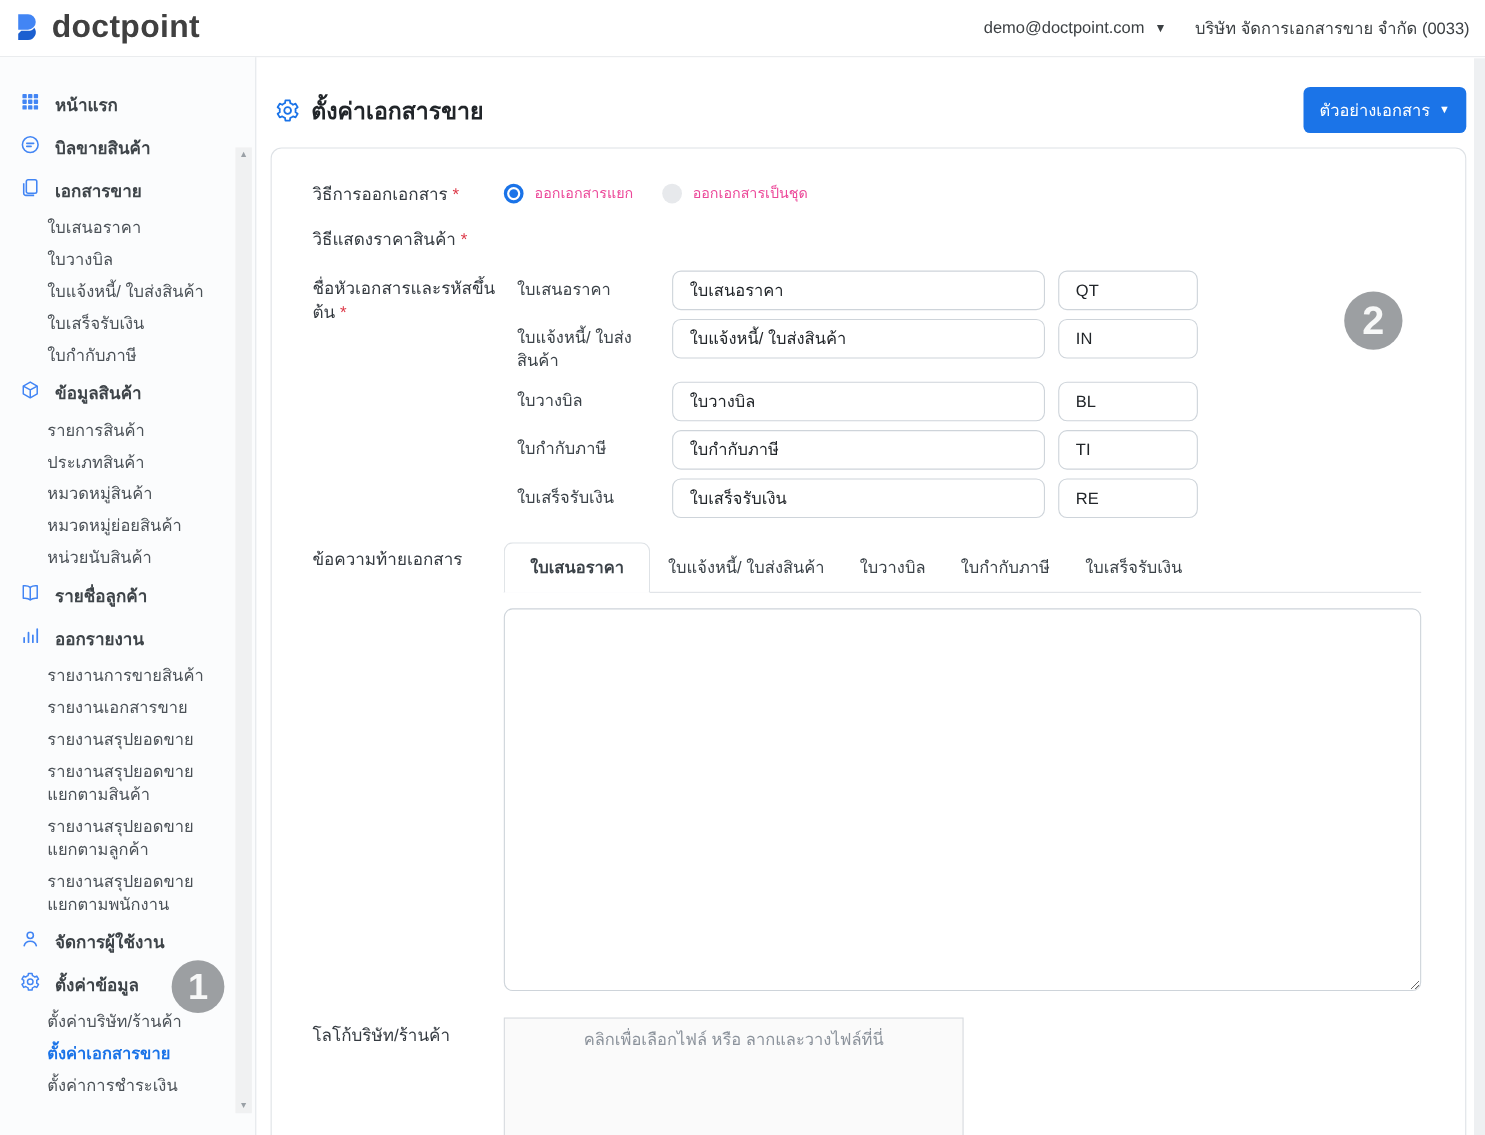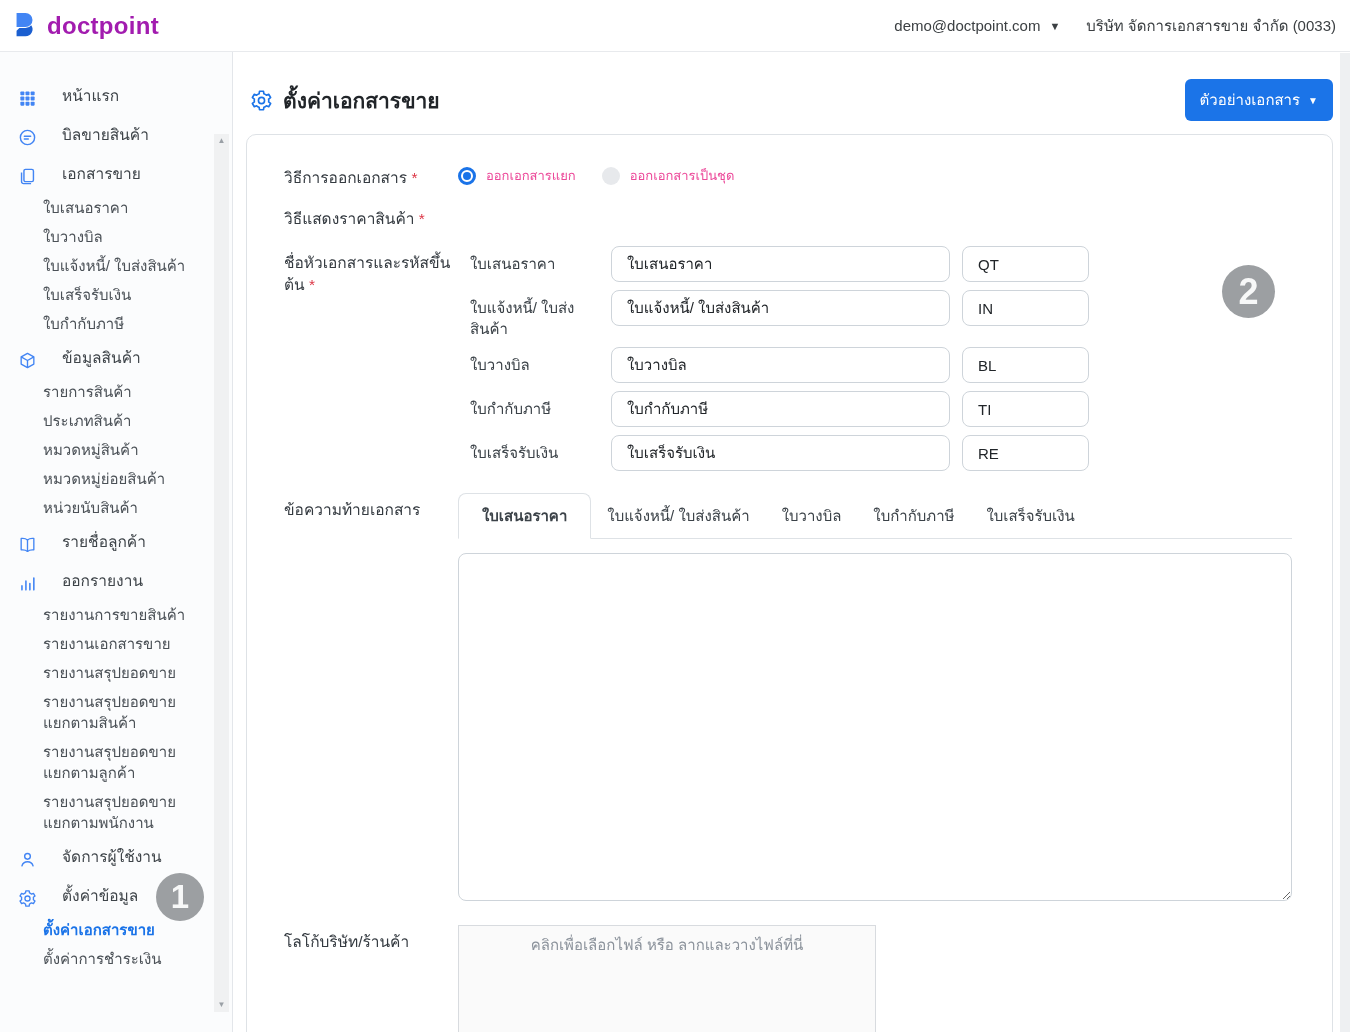--- a/index.html
+++ b/index.html
@@ -12,37 +12,37 @@
   .app { position:relative; width:1350px; height:1032px; }
 
   
   .topbar {
     height:52px; display:flex; align-items:center; justify-content:space-between;
     padding:0 14px 0 10px; border-bottom:1px solid #e8eaed; background:#fff;
   }
   .brand { display:flex; align-items:center; gap:7px; cursor:pointer; }
   .brand-icon { width:30px; height:30px; display:flex; }
   .brand-icon svg { width:100%; height:100%; }
-  .brand-text { font-size:24px; font-weight:bold; color:#a21caf; letter-spacing:.3px; }
+  .brand-text { font-size:29px; font-weight:bold; color:#404040; letter-spacing:.3px; }
   .header-right { display:flex; align-items:center; gap:26px; font-size:15px; color:#3c4043; }
   .account { display:flex; align-items:center; gap:9px; cursor:pointer; }
   .caret { font-size:11px; color:#3c4043; }
 
   
   .layout { display:flex; height:980px; }
 
   
   .sidebar {
     width:233px; flex:none; position:relative; background:#fbfcfd;
     border-right:1px solid #e3e6ea; padding:24px 36px 0 0; overflow:hidden;
   }
   .nav-item { cursor:pointer; }
   .nav-item.top {
-    display:flex; align-items:flex-end; gap:25px;
-    padding:7px 6px 7px 18px; font-size:15.5px; font-weight:400; color:#3e4449;
+    display:flex; align-items:flex-start; gap:13px;
+    padding:7px 6px 7px 18px; font-size:15.5px; font-weight:700; color:#3e4449;
   }
   .nav-item.sub {
     padding:4px 6px 4px 43px; font-size:15px; color:#4b5157; line-height:21px;
   }
   .nav-item.active { color:#1a73e8; font-weight:700; }
   .nav-icon { width:19px; height:19px; color:#4285f4; flex:none; display:flex; }
   .nav-icon svg { width:100%; height:100%; }
   .sb-scroll {
     position:absolute; right:3px; top:82px; bottom:20px; width:15px;
     background:#f0f1f2; display:flex; flex-direction:column;
@@ -262,20 +262,21 @@
           </div>
           <div class="nav-item top">
             <span class="nav-icon">
               <svg viewBox="0 0 24 24" fill="none" stroke="currentColor" stroke-width="1.7" stroke-linejoin="round">
                 <circle cx="12" cy="12" r="3.2"></circle>
                 <path d="M19.4 13.5a7.6 7.6 0 0 0 0-3l2.1-1.6-2-3.4-2.4 1a7.6 7.6 0 0 0-2.6-1.5L14.1 2.4H9.9l-.4 2.6a7.6 7.6 0 0 0-2.6 1.5l-2.4-1-2 3.4 2.1 1.6a7.6 7.6 0 0 0 0 3l-2.1 1.6 2 3.4 2.4-1a7.6 7.6 0 0 0 2.6 1.5l.4 2.6h4.2l.4-2.6a7.6 7.6 0 0 0 2.6-1.5l2.4 1 2-3.4z"></path>
               </svg>
             </span>
             <span class="nav-label">ตั้งค่าข้อมูล</span>
           </div>
+          <div class="nav-item sub"><span class="nav-label">ตั้งค่าบริษัท/ร้านค้า</span></div>
           <div class="nav-item sub active"><span class="nav-label">ตั้งค่าเอกสารขาย</span></div>
           <div class="nav-item sub"><span class="nav-label">ตั้งค่าการชำระเงิน</span></div>
         </nav>
       <div class="sb-scroll">
         <span class="sb-arrow">▲</span>
         <span class="sb-arrow">▼</span>
       </div>
     </aside>
 
     <main class="main">

